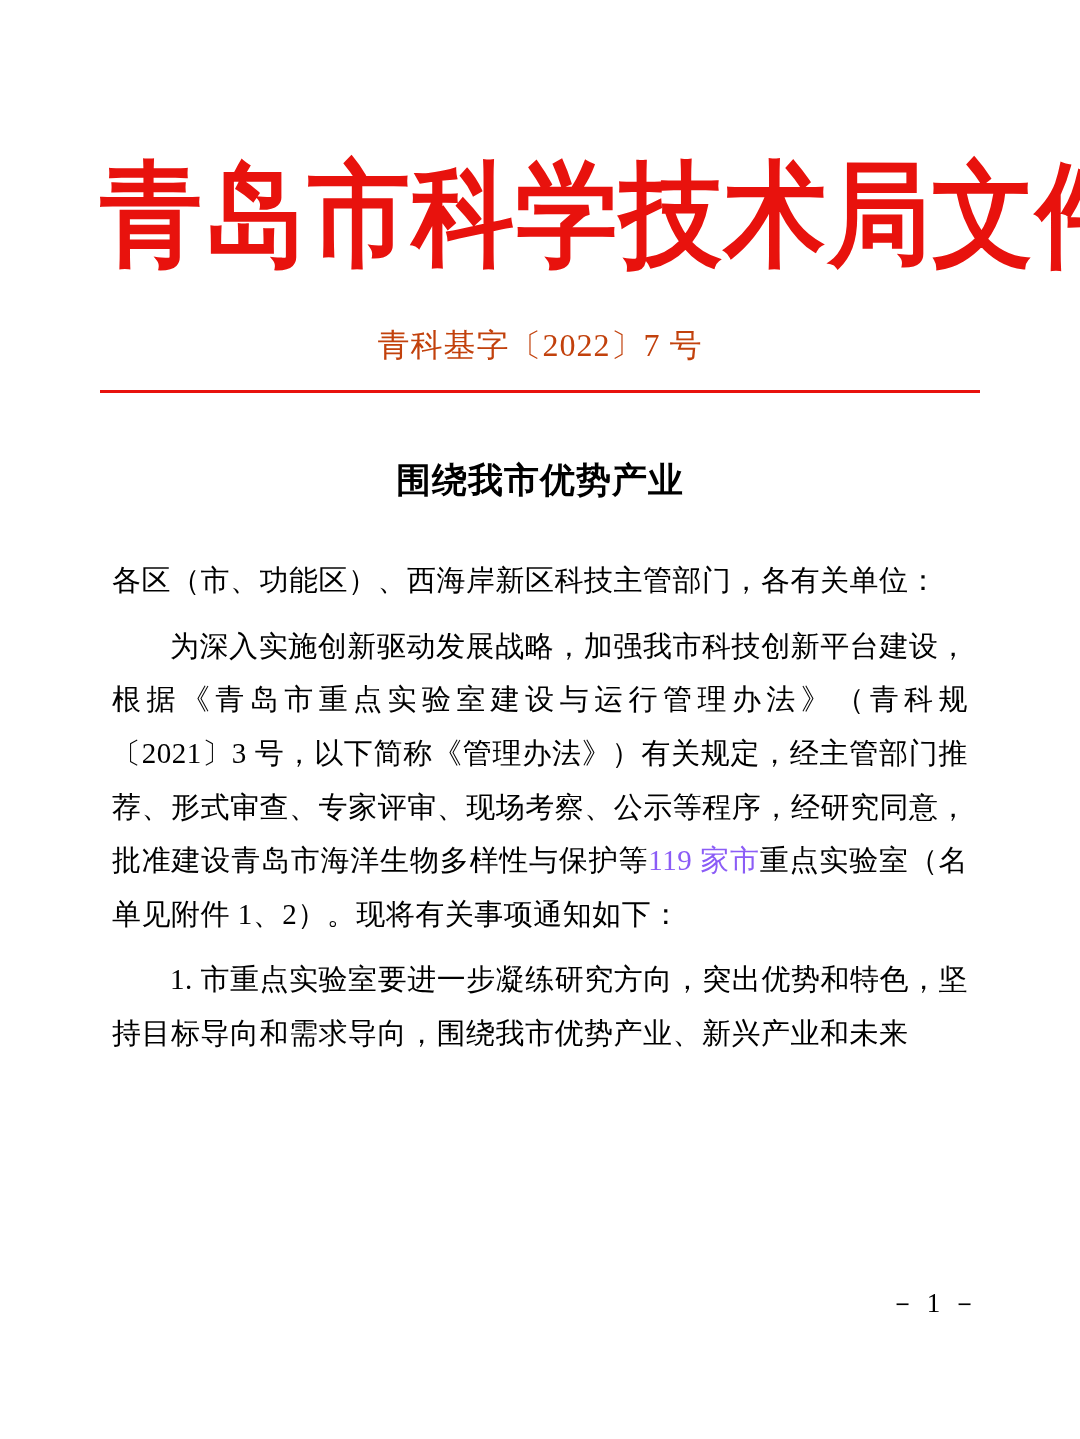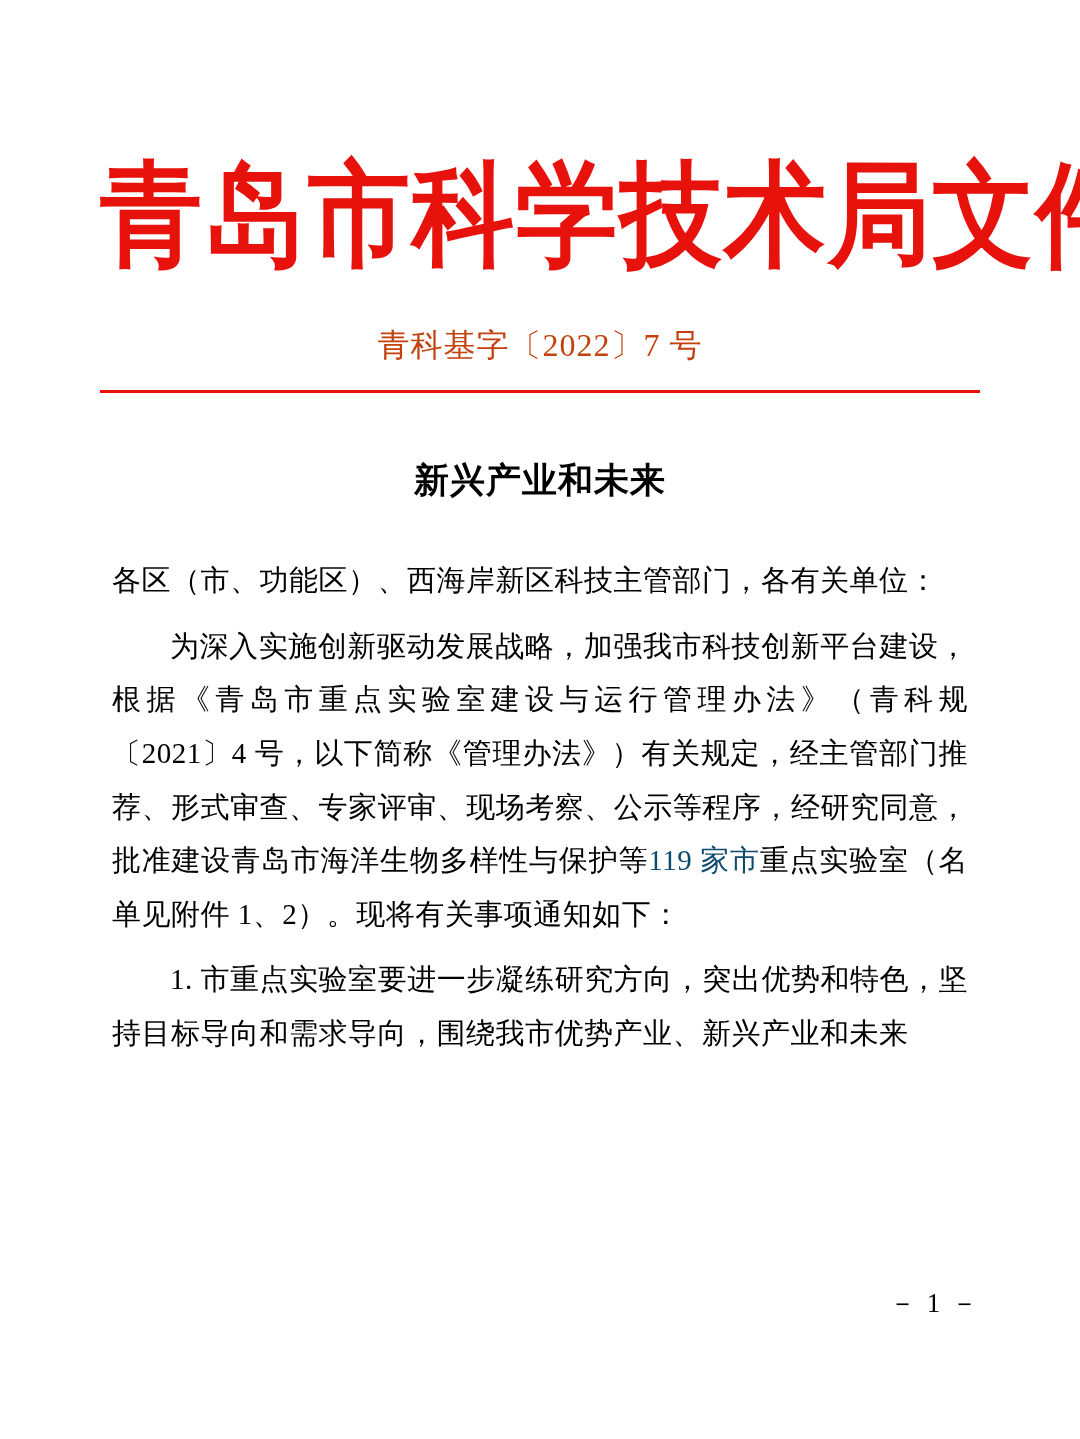--- a/index.html
+++ b/index.html
@@ -68,21 +68,21 @@
     text-justify: inter-ideograph;
     letter-spacing: 0.5px;
   }
   .body-text p {
     margin: 12px;
   }
   .indent {
     text-indent: 2em;
   }
   .green {
-    color: #0c4a6e;
+    color: #8b5cf6;
   }
   .page-number {
     position: absolute;
     right: 100px;
     bottom: 118px;
     font-size: 27px;
     letter-spacing: 2px;
   }
 </style>
 </head>
@@ -91,24 +91,24 @@
 <div class="page">
 
   <div class="doc-header">
     <h1 class="doc-title-red">青岛市科学技术局文件</h1>
     <div class="doc-number">青科基字〔2022〕7 号</div>
   </div>
 
   <div class="red-rule"></div>
 
   <div class="subject">
-    <div>新兴产业和未来</div>
+    <div>围绕我市优势产业</div>
   </div>
 
   <div class="body-text">
     <p>各区（市、功能区）、西海岸新区科技主管部门，各有关单位：</p>
-    <p class="indent"><span>为深入实施创新驱动发展战略，加强我市科技创新平台建设，根据《青岛市重点实验室建设与运行管理办法》（青科规〔2021〕4 号，以下简称《管理办法》）有关规定，经主管部门推荐、形式审查、专家评审、现场考察、公示等程序，经研究同意，批准建设青岛市海洋生物多样性与保护等</span><span class="green">119 家市</span><span>重点实验室（名单见附件 1、2）。现将有关事项通知如下：</span></p>
+    <p class="indent"><span>为深入实施创新驱动发展战略，加强我市科技创新平台建设，根据《青岛市重点实验室建设与运行管理办法》（青科规〔2021〕3 号，以下简称《管理办法》）有关规定，经主管部门推荐、形式审查、专家评审、现场考察、公示等程序，经研究同意，批准建设青岛市海洋生物多样性与保护等</span><span class="green">119 家市</span><span>重点实验室（名单见附件 1、2）。现将有关事项通知如下：</span></p>
     <p class="indent">1. 市重点实验室要进一步凝练研究方向，突出优势和特色，坚持目标导向和需求导向，围绕我市优势产业、新兴产业和未来</p>
   </div>
 
   <div class="page-number">－ 1 －</div>
 
 </div>
 
 </body></html>

